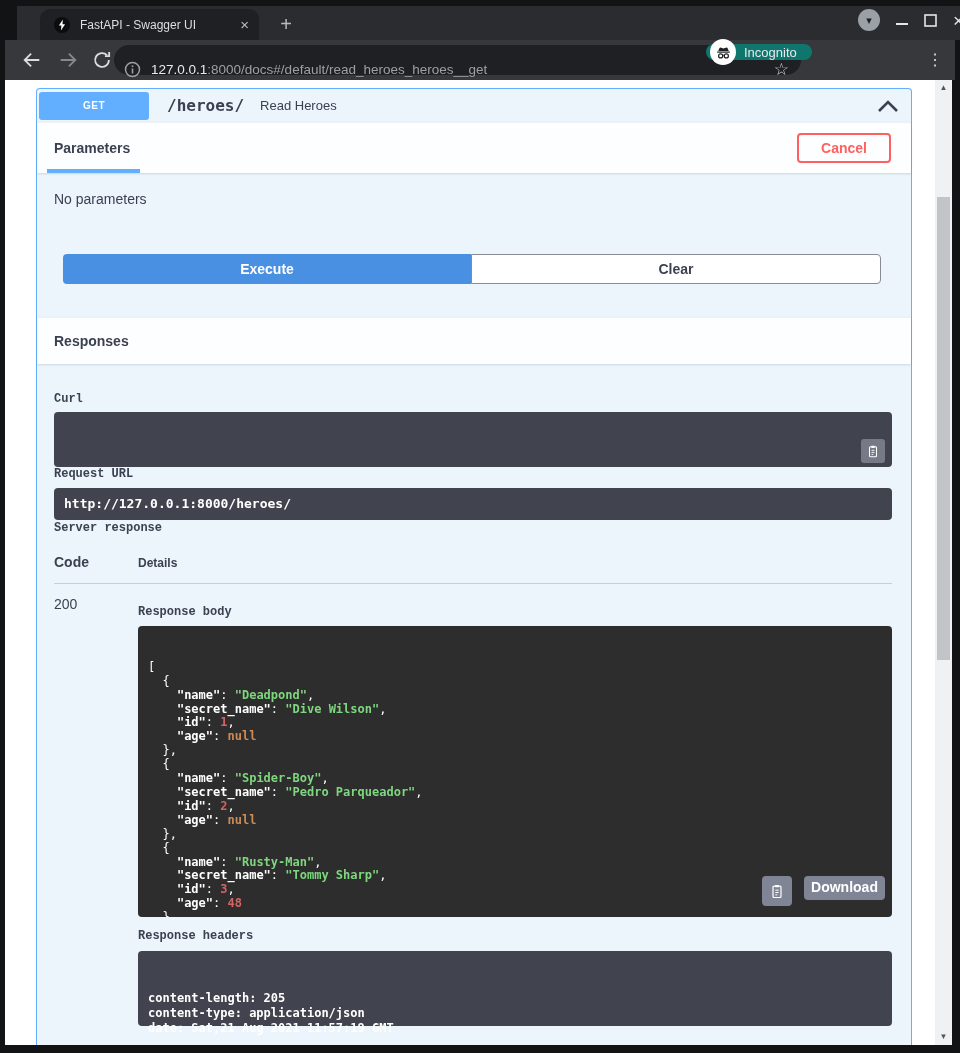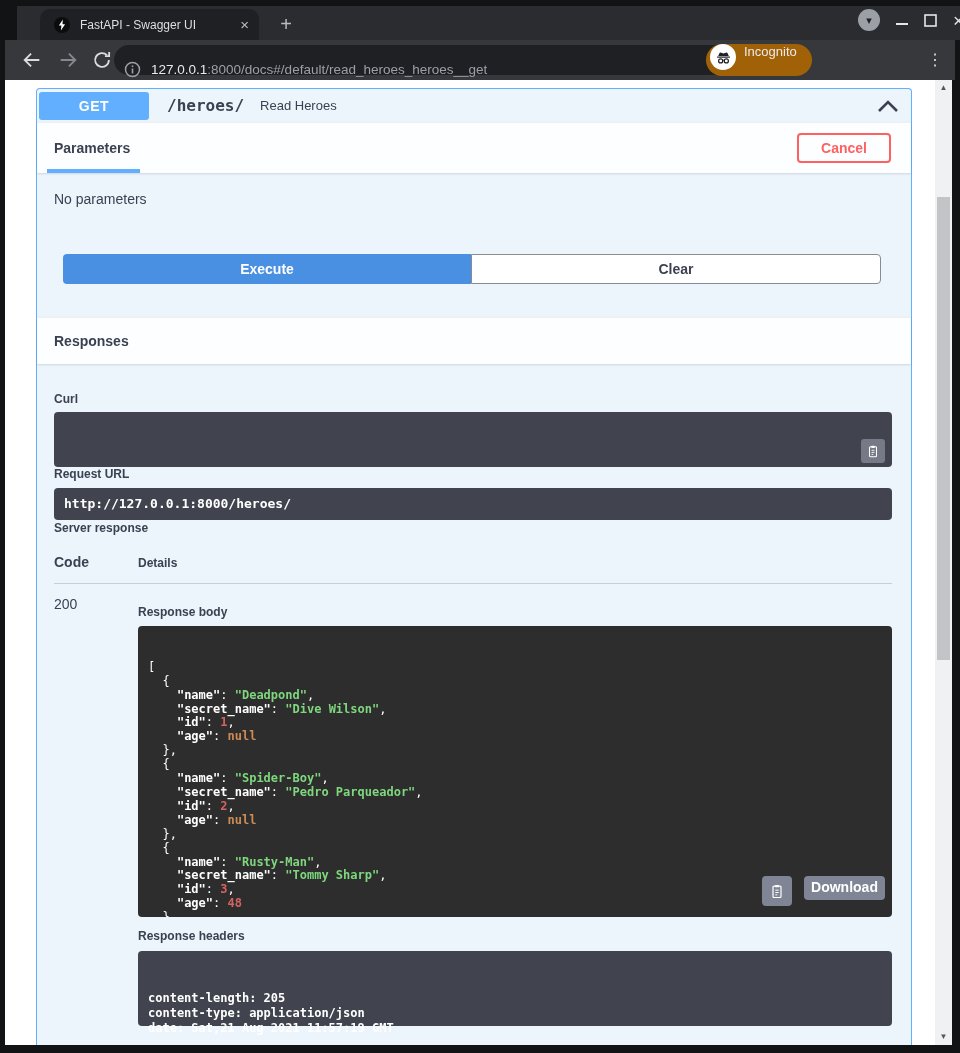--- a/index.html
+++ b/index.html
@@ -30,22 +30,22 @@
   .nav-ico { position:absolute; top:9px; width:22px; height:22px; }
   #urlbar {
     position:absolute; left:109px; top:5px; width:687px; height:30px; border-radius:15px;
     background:#1e2023; display:flex; align-items:center; padding:18px 12px 0 10px;
   }
   .url-text { font-size:13.5px; margin-left:10px; flex:1; white-space:nowrap; overflow:hidden; }
   .url-host { color:#e8eaed; }
   .url-rest { color:#9aa0a6; }
   .star { color:#cfd3d8; font-size:17px; }
   #incog-badge {
-    position:absolute; left:701px; top:4px; width:106px; height:32px; border-radius:16px;
-    background:#a16207; display:flex; padding-left:4px;
+    position:absolute; left:701px; top:4px; width:106px; height:16px; border-radius:16px;
+    background:#0f766e; display:flex; align-items:center; padding-left:4px;
   }
   .incog-circle { width:26px; height:26px; border-radius:50%; background:#fff;
     display:flex; align-items:center; justify-content:center; }
   .incog-label { color:#e8eaed; font-size:13px; margin-left:8px; }
   .dots { position:absolute; right:12px; top:9px; color:#dadce0; font-size:16px; line-height:22px; }
   
   #page { position:absolute; left:5px; top:80px; width:930px; height:965px; background:#fff; overflow:hidden; }
   
   #scrollbar { position:absolute; left:935px; top:80px; width:17px; height:965px; background:#f0f1f2; }
   .sb-arrow { position:absolute; left:0; width:17px; height:16px; color:#54575b; font-size:8px;
@@ -53,21 +53,21 @@
   #sb-thumb { position:absolute; left:2px; top:117px; width:13px; height:463px; background:#c2c4c8; }
   
   #opblock {
     position:absolute; left:31px; top:8px; width:876px; height:957px;
     background:#ecf4fc; border:1px solid #61affe; border-bottom:none; border-radius:4px 4px 0 0;
     color:#3b4151;
   }
   .summary-row { height:33px; display:flex; align-items:center; padding:0 12px 0 2px; }
   .method-badge {
     width:110px; height:28px; background:#61affe; border-radius:3px; color:#fff;
-    font-weight:bold; font-size:14px; display:flex; align-items:center; justify-content:center;
+    font-weight:bold; font-size:10px; display:flex; align-items:center; justify-content:center;
     letter-spacing:.5px;
   }
   .op-path { font-family:"DejaVu Sans Mono", monospace; font-weight:bold; font-size:16px; margin-left:18px; }
   .op-summary { font-size:13px; margin-left:16px; }
   .chevron { margin-left:auto; display:flex; align-items:center; }
   .section-header {
     background:rgba(255,255,255,0.85); box-shadow:0 1px 2px rgba(0,0,0,0.12);
     border-top:1px solid rgba(0,0,0,0.06); position:relative;
     display:flex; align-items:center; padding:0 20px 0 17px;
   }
@@ -81,21 +81,21 @@
     display:flex; align-items:center; justify-content:center;
   }
   .exec-area { height:144px; }
   .no-params { font-size:14px; padding:18px 0 0 17px; }
   .btn-row { display:flex; margin:47px 30px 0 26px; height:30px; }
   .execute-btn { flex:1; background:#4990e2; color:#fff; font-weight:bold; font-size:14px;
     border:none; border-radius:4px 0 0 4px; display:flex; align-items:center; justify-content:center; }
   .clear-btn { flex:1; background:#fff; color:#3b4151; font-weight:bold; font-size:14px;
     border:1px solid #888c92; border-radius:0 4px 4px 0; display:flex; align-items:center; justify-content:center; }
   .responses-area { padding-left:17px; padding-right:19px; }
-  .small-label { font-size:12px; font-weight:bold; color:#3b4151; }
+  .small-label { font-size:12px; font-weight:bold; color:#3b4151;font-family:Liberation Mono, monospace; }
   .lbl-curl { padding-top:28px; }
   .code-block {
     background:#41444e; border-radius:4px; color:#fff;
     font-family:"DejaVu Sans Mono", monospace; font-size:12px; position:relative;
   }
   #curl-block { margin-top:6px; height:55px; padding:7px 40px 7px 10px; font-weight:bold; line-height:14px; }
   .copy-btn {
     position:absolute; width:24px; height:24px; background:#757a86; border-radius:3px;
     display:flex; align-items:center; justify-content:center;
   }

